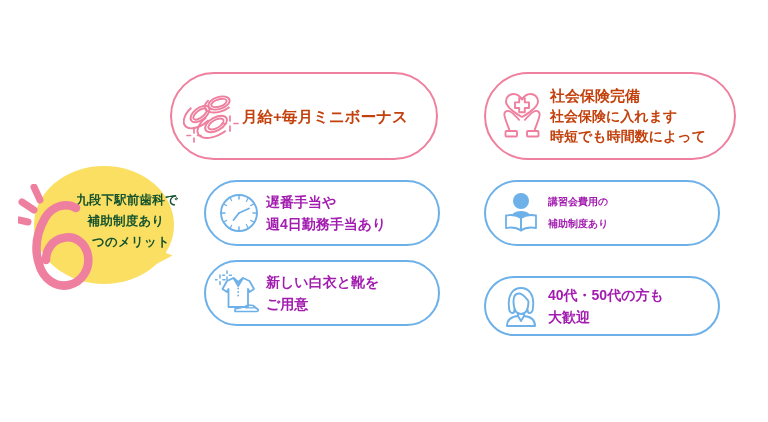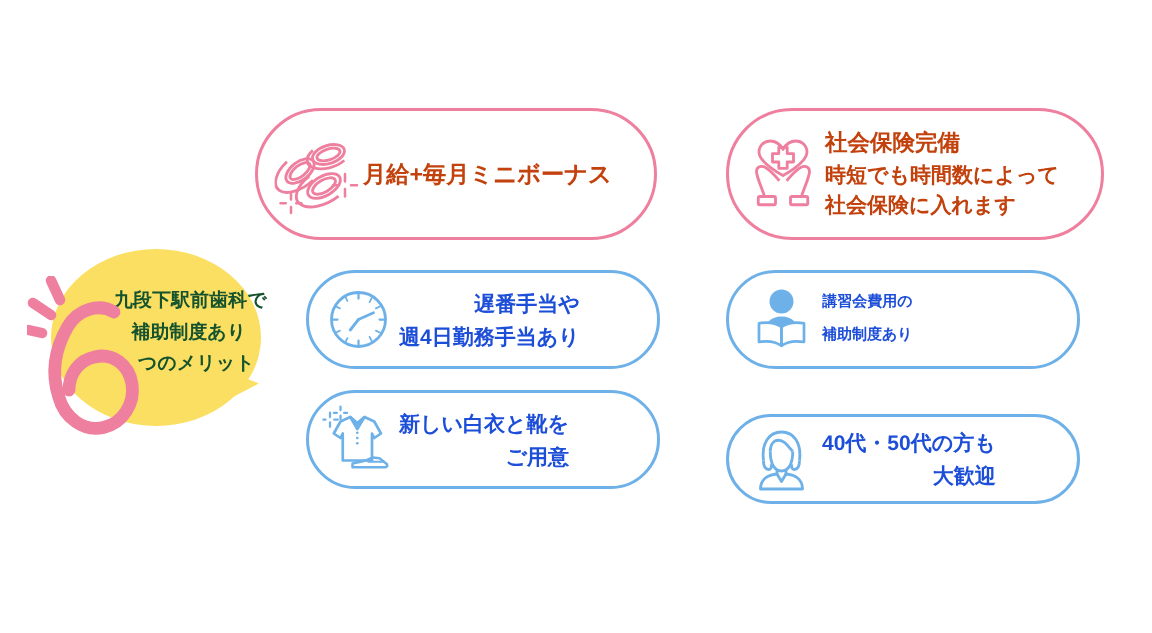--- a/index.html
+++ b/index.html
@@ -75,21 +75,21 @@
     display:flex;
     align-items:center;
     justify-content:center;
   }
   .card-text{
     font-weight:bold;
     line-height:1.38;
     white-space:nowrap;
   }
   .pink .card-text{ color:#c2410c; }
-  .blue .card-text{ color:#1d4ed8;text-align:right; }
+  .blue .card-text{ color:#a21caf; }
 
   
   #card-salary   { left:170px; top:72px;  width:268px; height:88px; }
   #card-salary   .card-icon{ width:62px; margin-left:8px; }
   #card-salary   .card-text{ font-size:15.5px; line-height:25px; }
 
   #card-insurance{ left:484px; top:72px;  width:252px; height:88px; }
   #card-insurance .card-icon{ width:56px; margin-left:8px; }
   #card-insurance .card-text{ font-size:14px; line-height:20px; }
   #card-insurance .t-head{ font-size:15px; }
@@ -177,22 +177,22 @@
                    C8.8 29 12 35.5 13.5 40.5"></path>
           <path d="M28.4 30.5 C31 27.5 35 23 38 21.5 C41 20 44 21.5 43.6 25
                    C43.2 29 40 35.5 38.5 40.5"></path>
           <rect x="9.5" y="41" width="11.5" height="5.5" rx="1"></rect>
           <rect x="31" y="41" width="11.5" height="5.5" rx="1"></rect>
         </g>
       </svg>
     </div>
     <div class="card-text">
       <div class="t-head">社会保険完備</div>
+      <div>社会保険に入れます</div>
       <div>時短でも時間数によって</div>
-      <div>社会保険に入れます</div>
     </div>
   </div>
 
   <div class="card blue" id="card-shift">
     <div class="card-icon">
       <svg width="46" height="46" viewBox="0 0 46 46">
         <circle cx="23" cy="23" r="18" fill="none" stroke="#6eb1e8" stroke-width="1.9"></circle>
         <g stroke="#6eb1e8" stroke-width="1.5" stroke-linecap="round">
           <path d="M23 5 l0 4 M23 37 l0 4 M5 23 l4 0 M37 23 l4 0"></path>
           <path d="M14 7.4 l1.6 3.2 M30.4 34.6 l1.6 3.2 M7.4 32 l3.2 -1.6 M34.6 15.6 l3.2 -1.6" stroke-width="1.2"></path>

